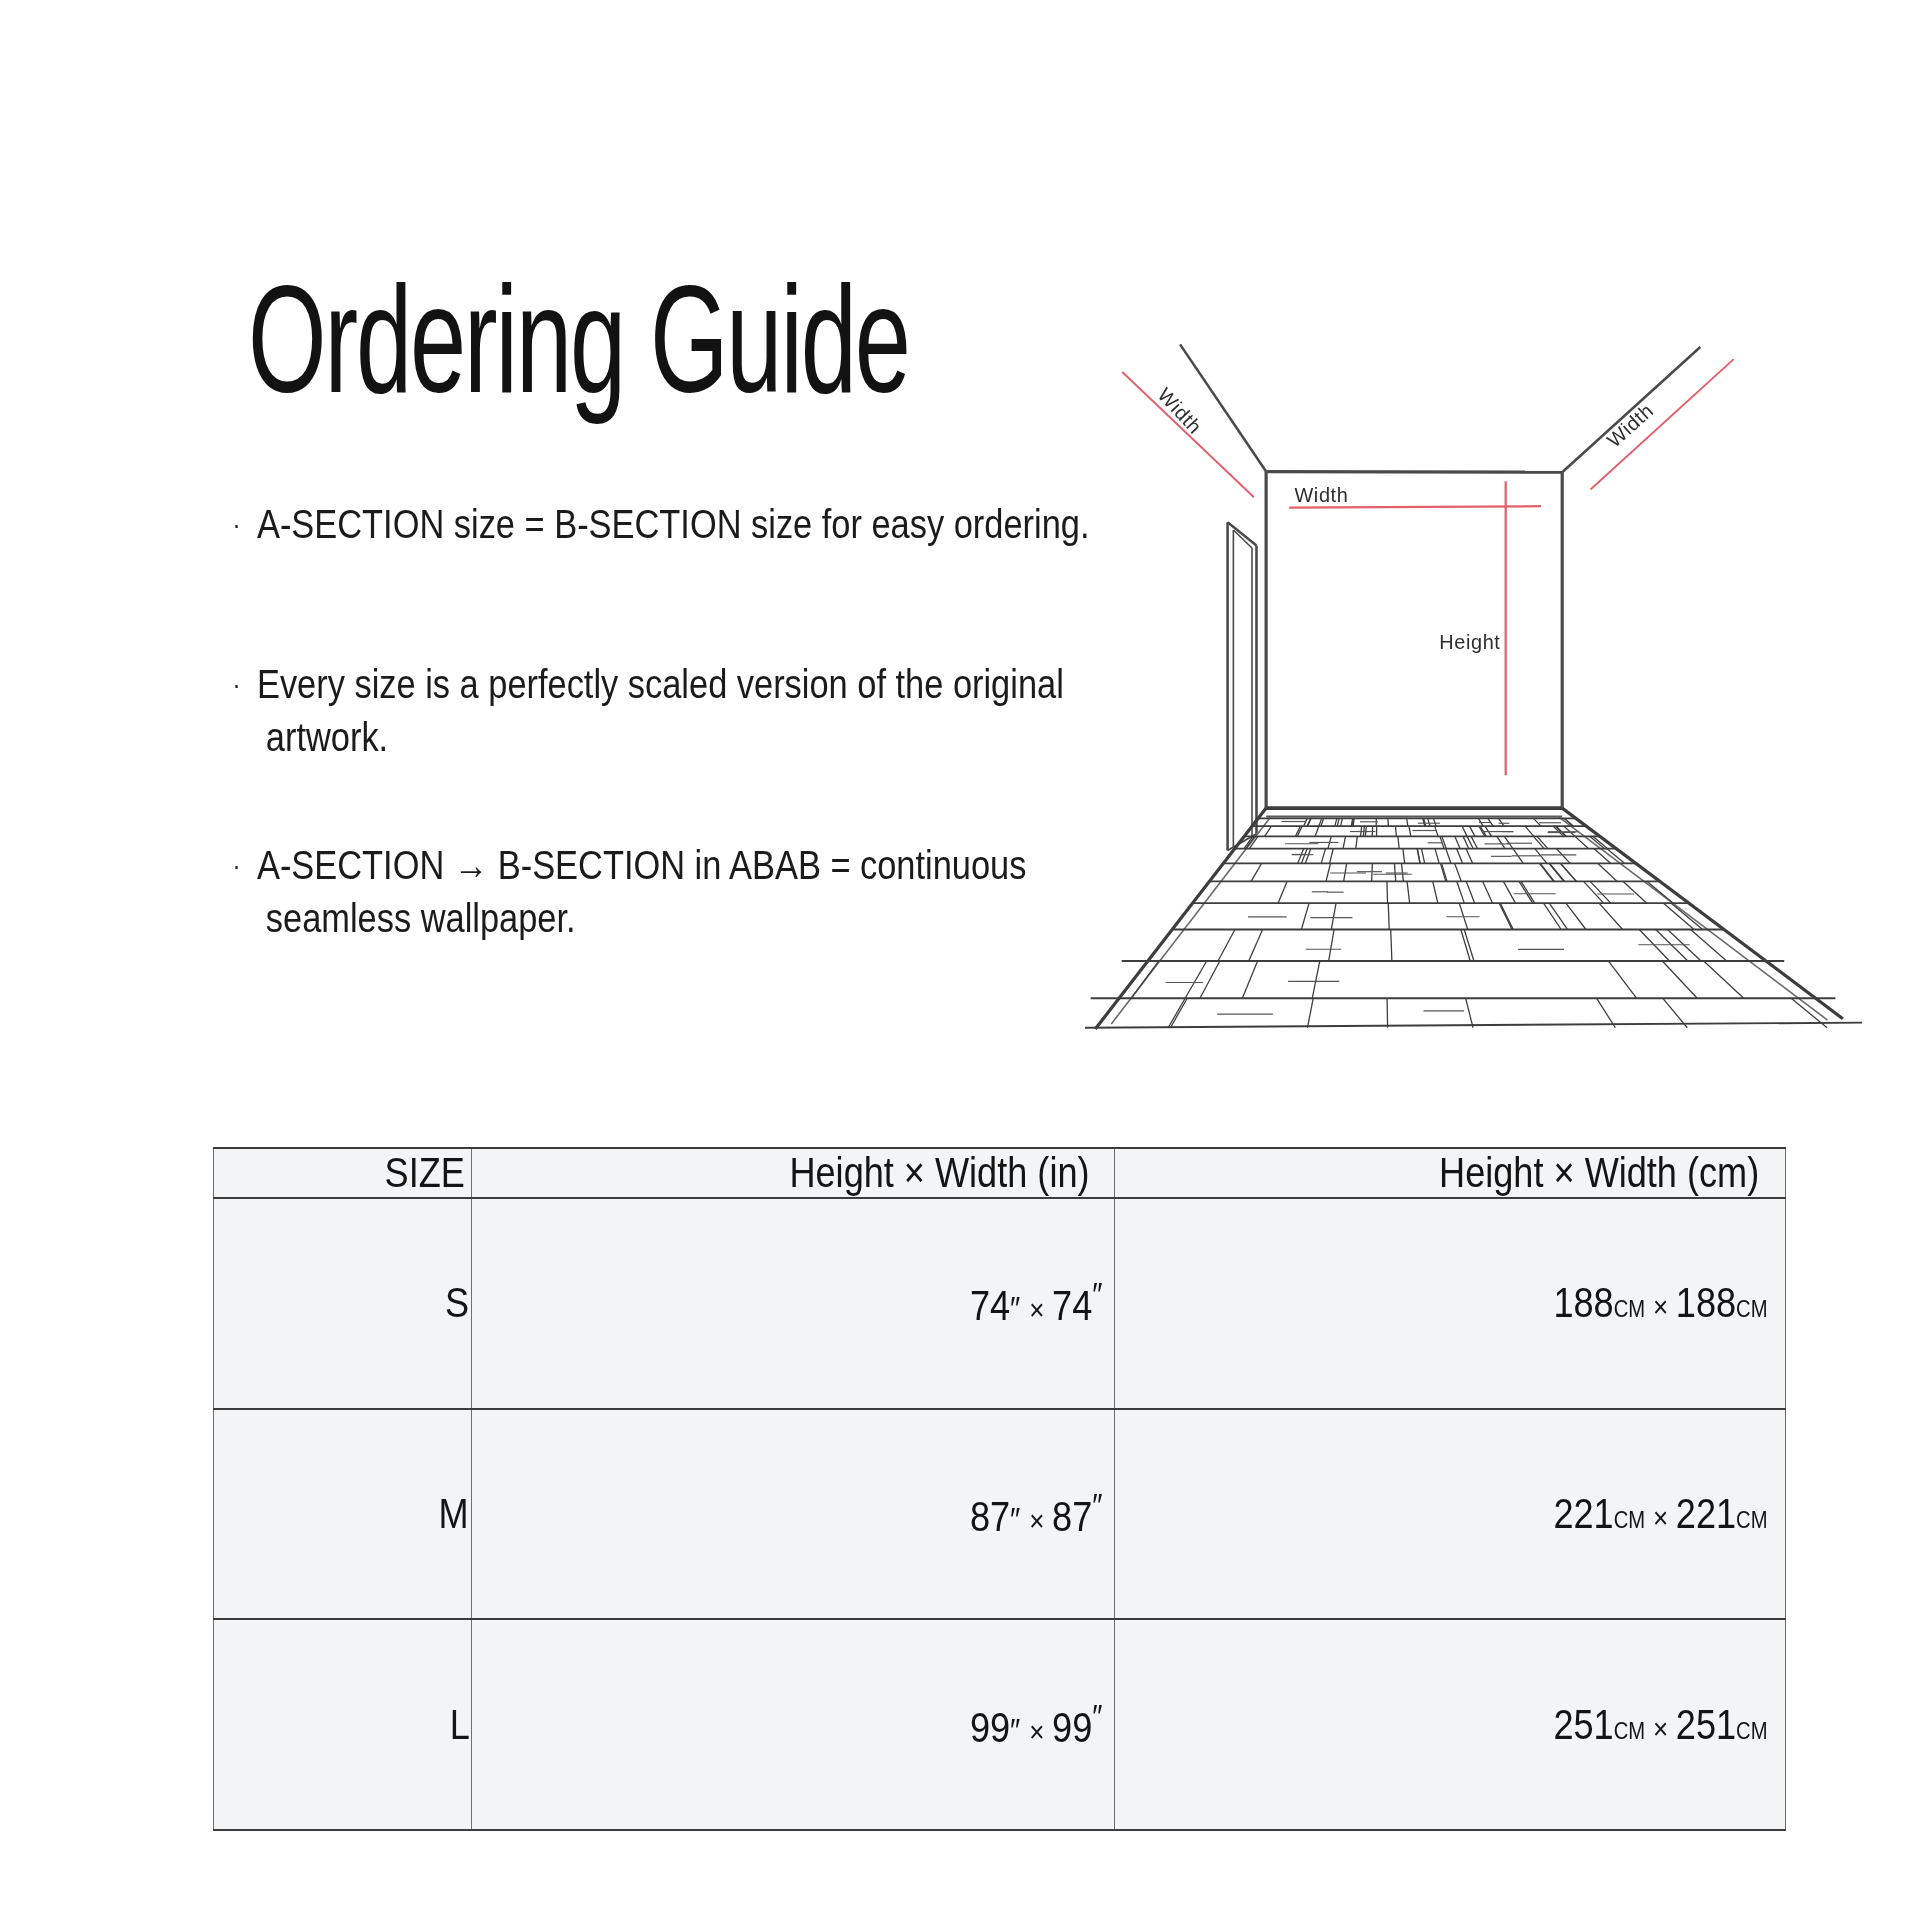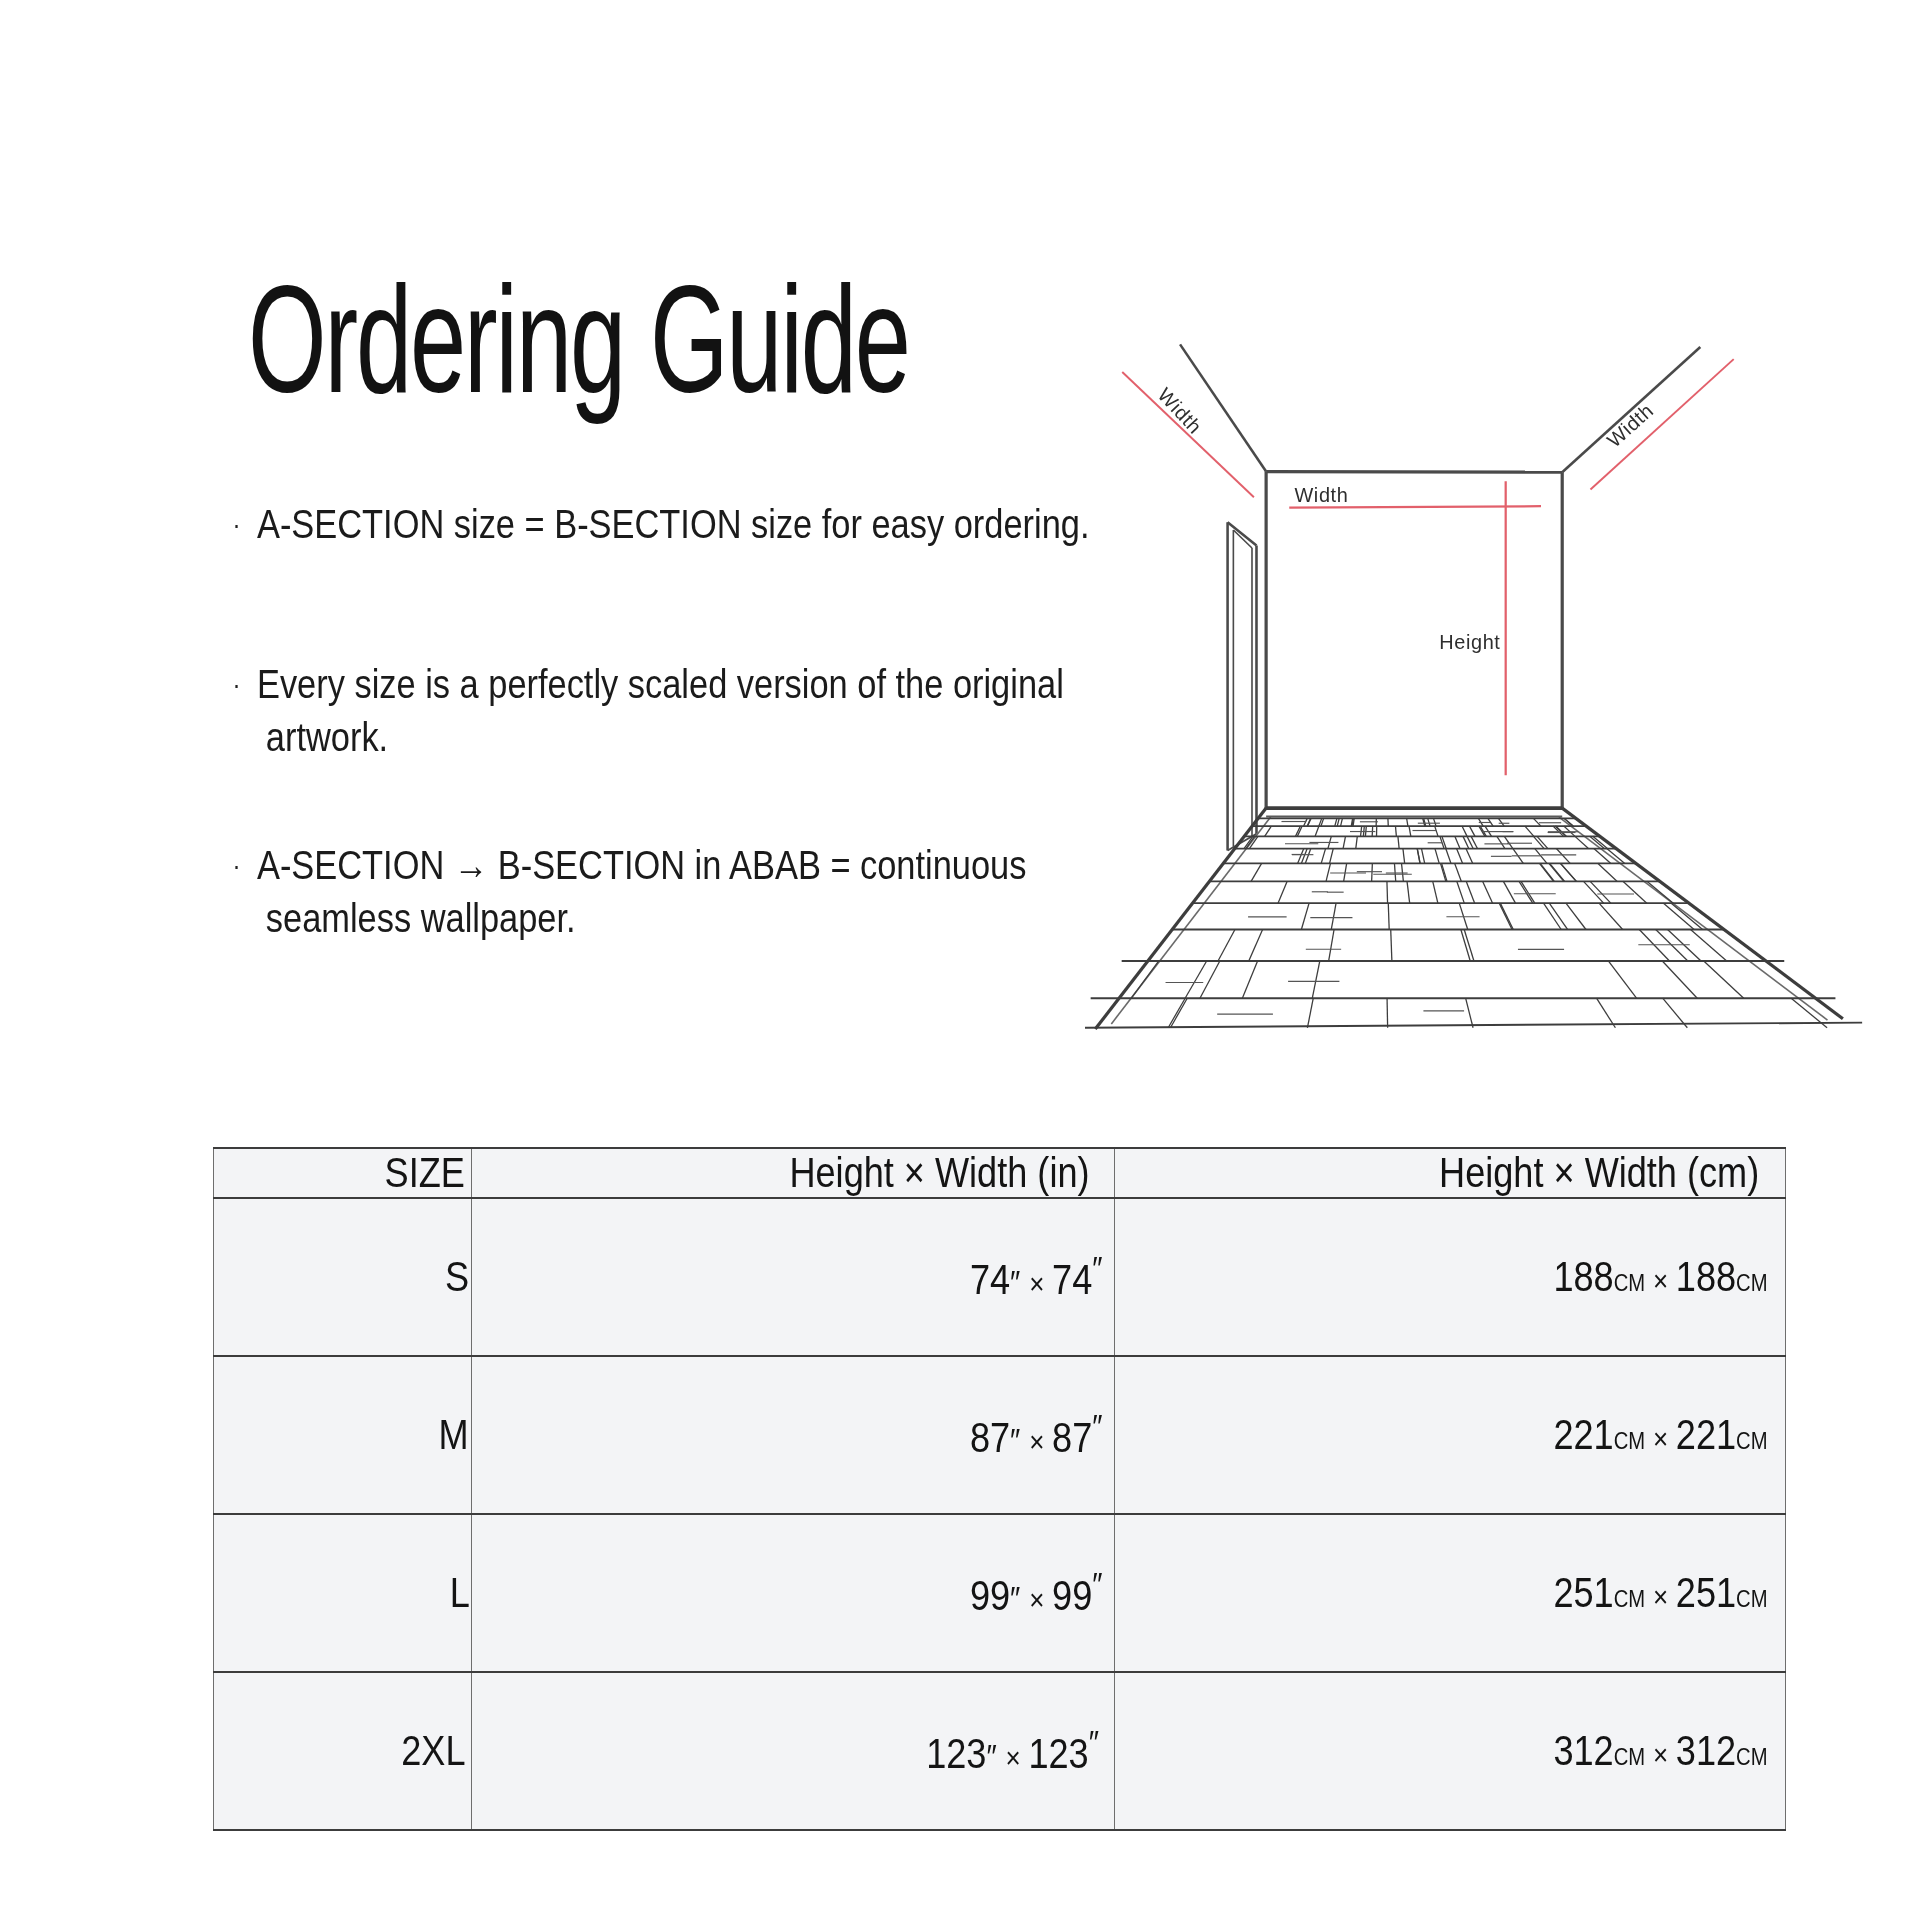--- a/index.html
+++ b/index.html
@@ -347,22 +347,17 @@
         <tr>
           <td><span class="cellin"><span>M</span></span></td>
           <td><span class="cellin"><span>87</span><span class="prime">″</span><span class="times">×</span><span>87</span><span class="prime raised">″</span></span></td>
           <td><span class="cellin"><span>221</span><span class="unit-cm">CM</span><span class="times">×</span><span>221</span><span class="unit-cm">CM</span></span></td>
         </tr>
         <tr>
           <td><span class="cellin"><span>L</span></span></td>
           <td><span class="cellin"><span>99</span><span class="prime">″</span><span class="times">×</span><span>99</span><span class="prime raised">″</span></span></td>
           <td><span class="cellin"><span>251</span><span class="unit-cm">CM</span><span class="times">×</span><span>251</span><span class="unit-cm">CM</span></span></td>
         </tr>
-        <tr>
-          <td><span class="cellin"><span>2XL</span></span></td>
-          <td><span class="cellin"><span>123</span><span class="prime">″</span><span class="times">×</span><span>123</span><span class="prime raised">″</span></span></td>
-          <td><span class="cellin"><span>312</span><span class="unit-cm">CM</span><span class="times">×</span><span>312</span><span class="unit-cm">CM</span></span></td>
-        </tr>
       </tbody>
   </table>
 
 </div>
 
 
 </body></html>

